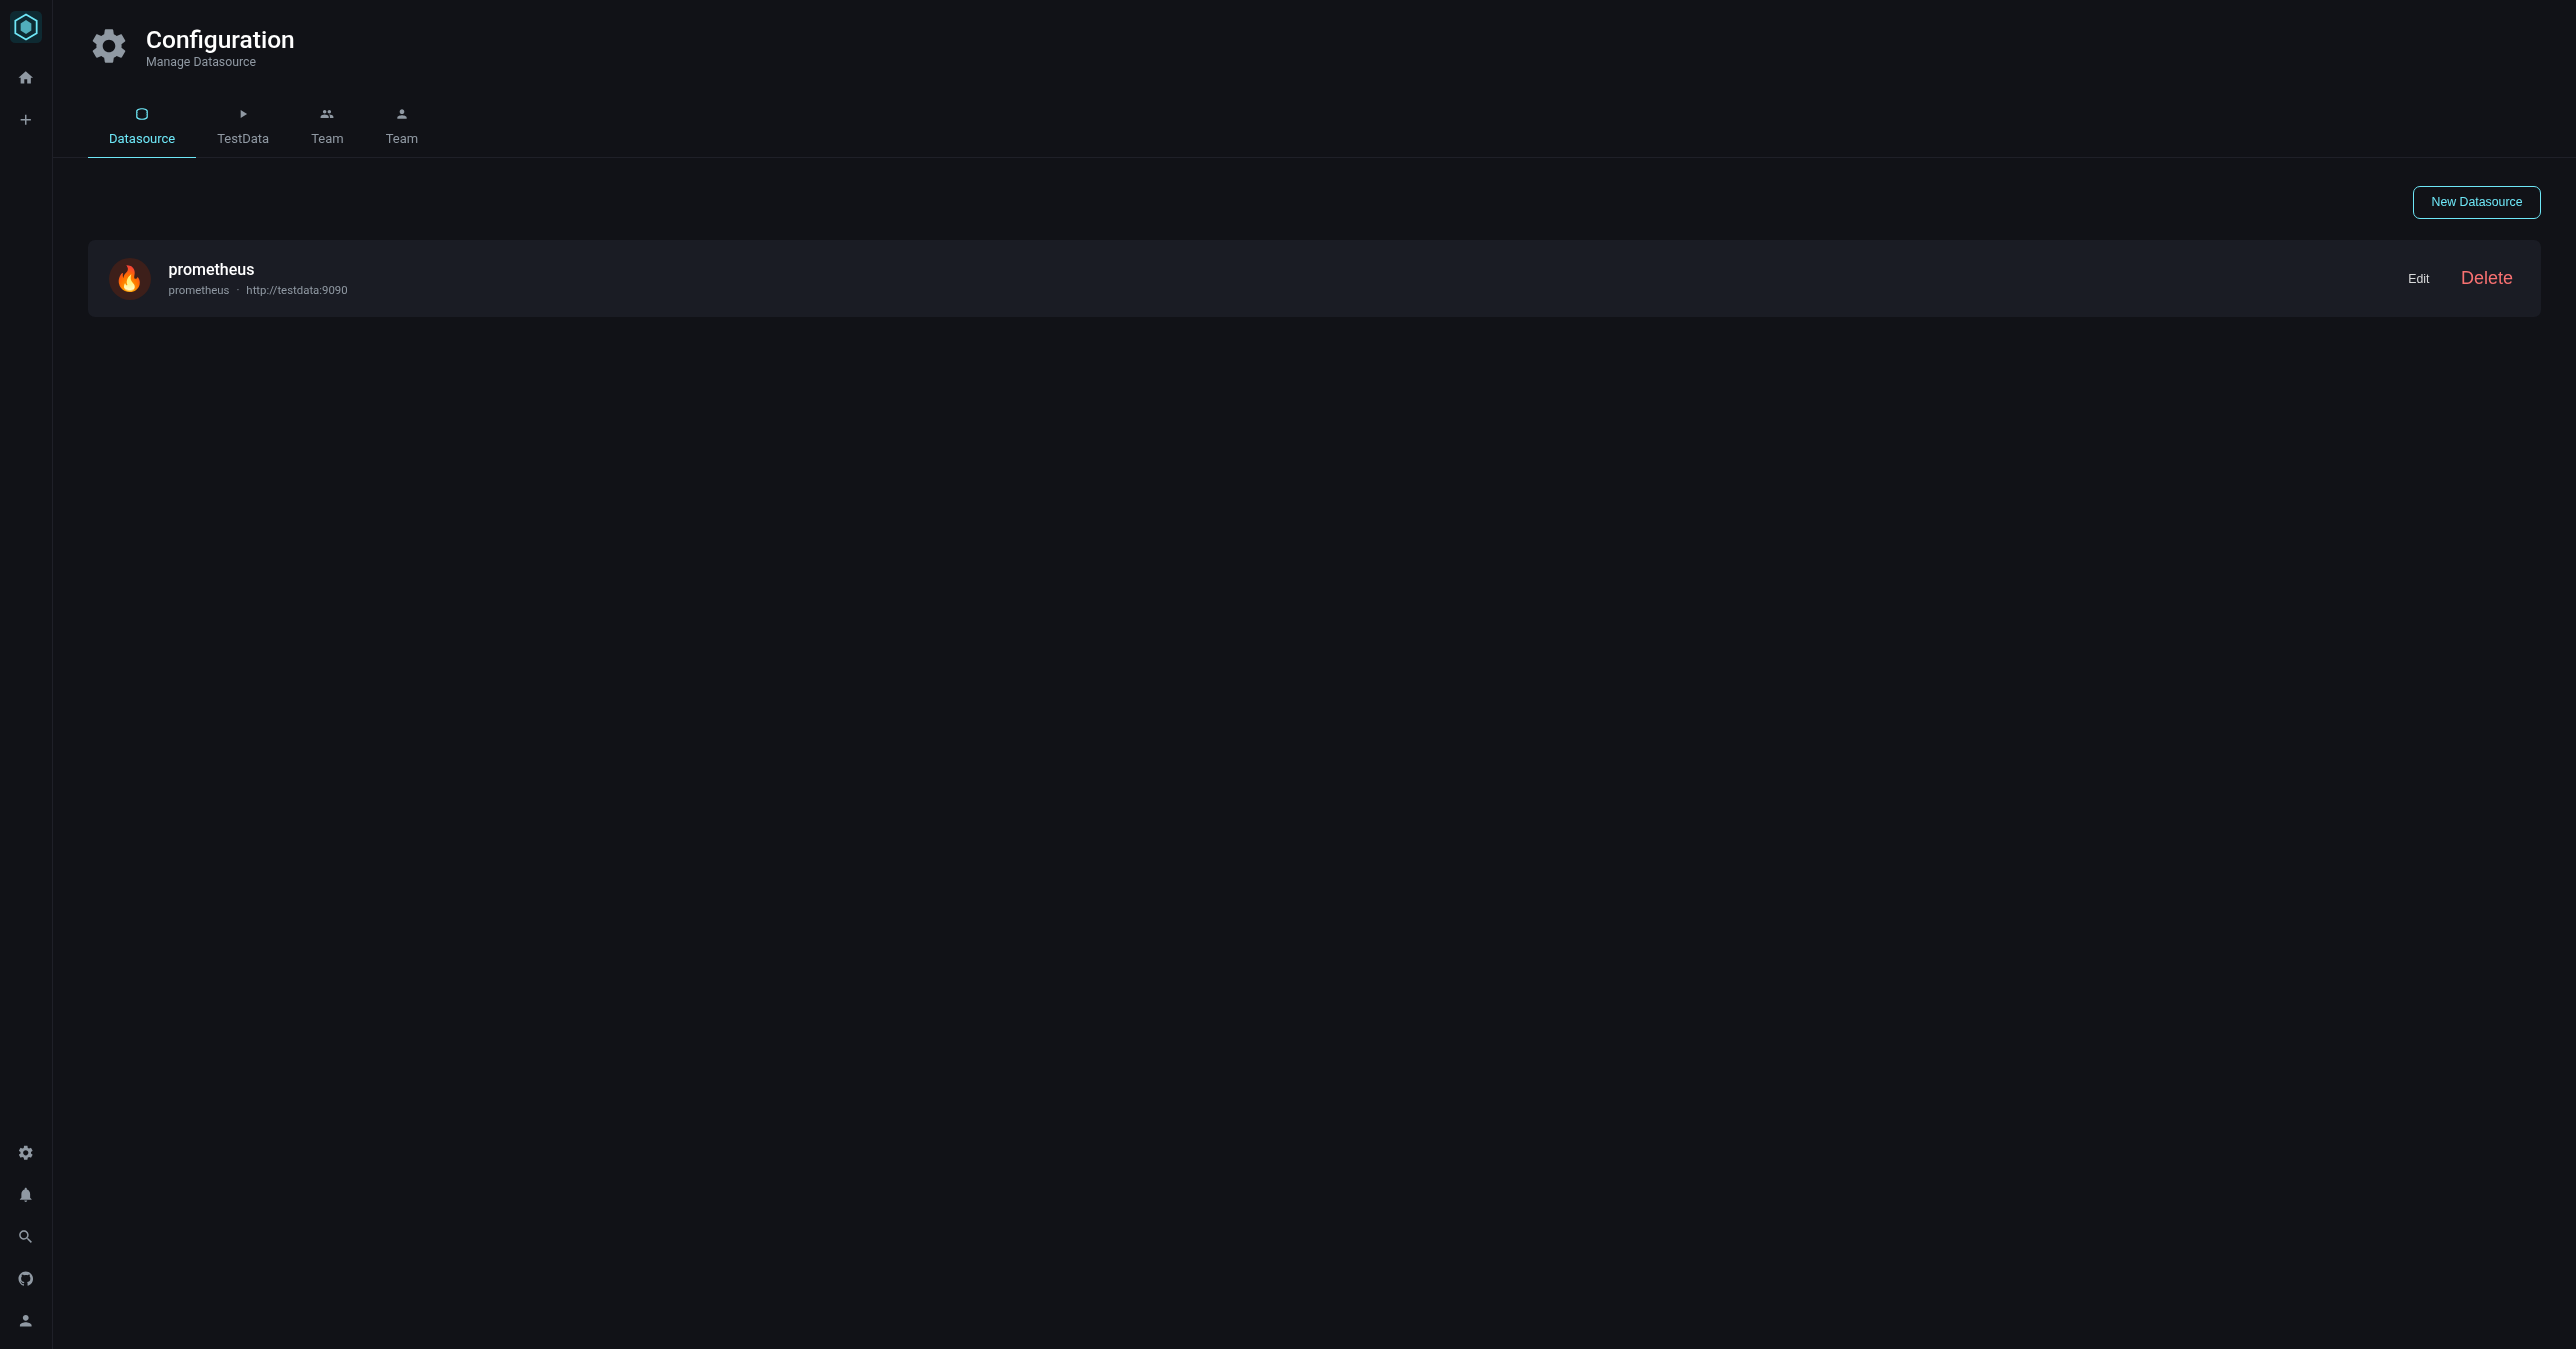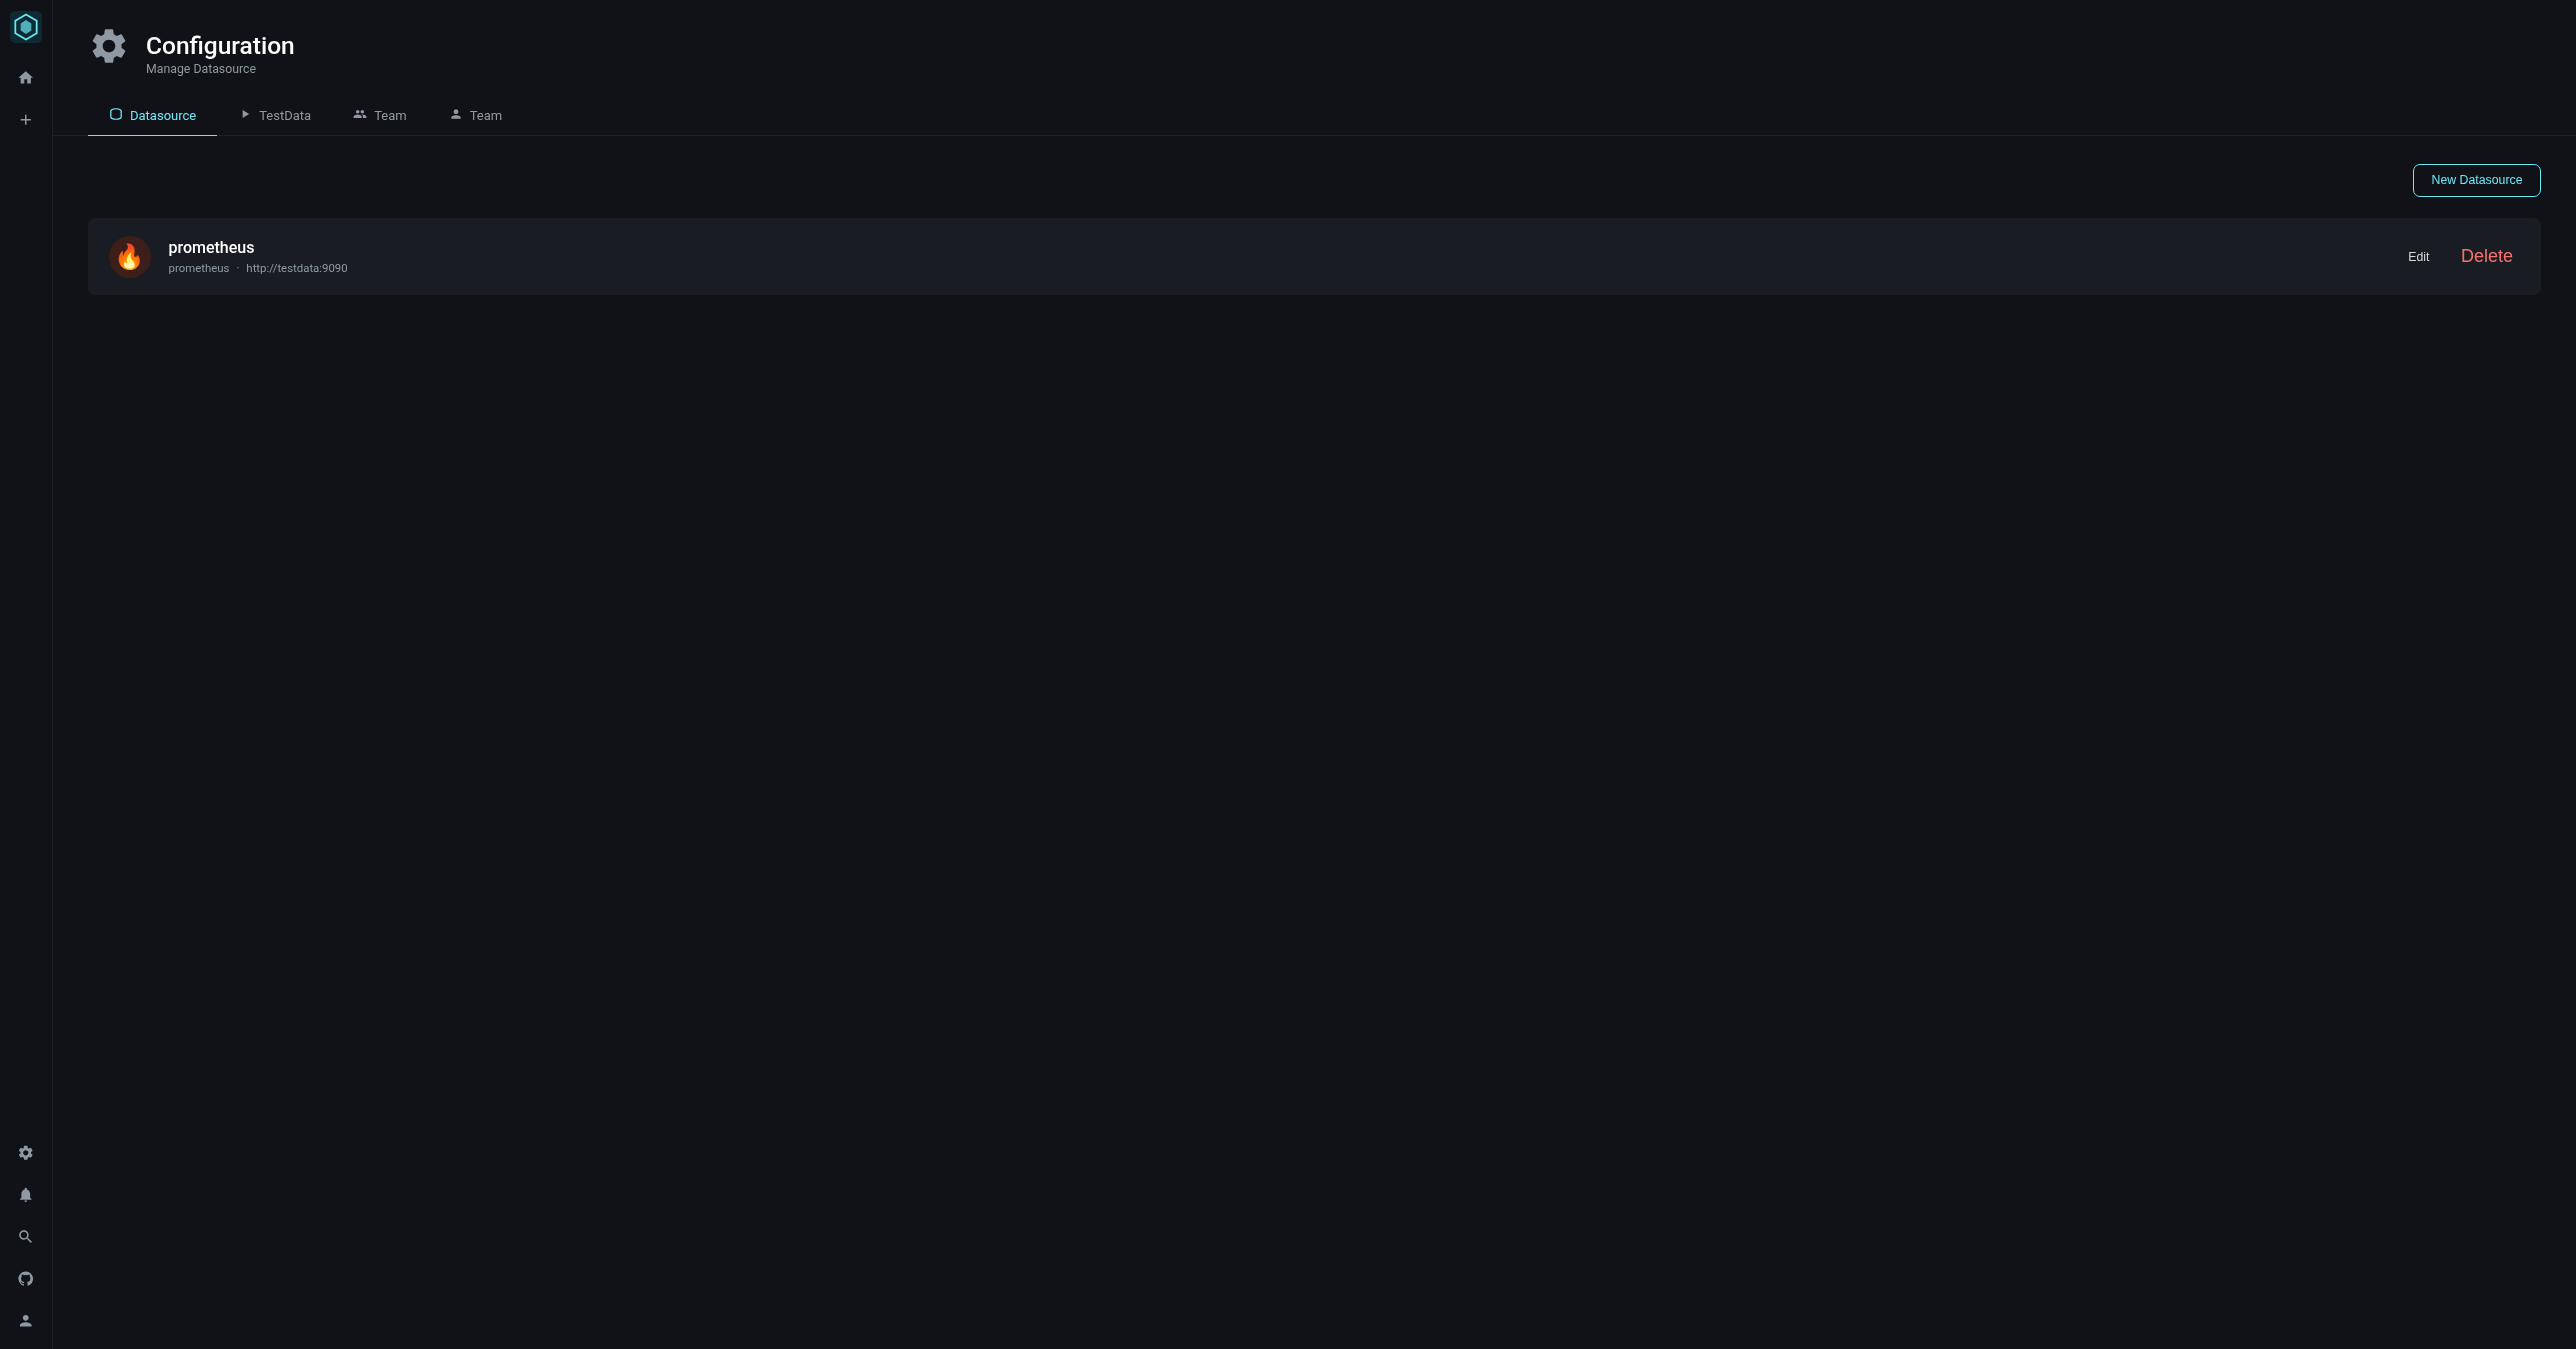--- a/index.html
+++ b/index.html
@@ -53,21 +53,21 @@
     .main {
       flex: 1;
       display: flex;
       flex-direction: column;
       overflow: hidden;
     }
 
     .page-header {
       padding: 24.5px 35px 0 35px;
       display: flex;
-      align-items: flex-end;
+      align-items: flex-start;
       gap: 16px;
     }
 
     .gear-icon-large {
       font-size: 35px;
       color: #9099a3;
     }
 
     .header-text h1 {
       font-size: 24.5px;
@@ -95,20 +95,21 @@
       align-items: center;
       gap: 7px;
       padding: 10.5px 21px;
       cursor: pointer;
       font-size: 13px;
       color: #9099a3;
       border-bottom: 1.8px solid transparent;
       margin-bottom: -0.9px;
       text-decoration: none;
       transition: color 0.15s;
+      flex-direction: column;
     }
 
     .tab.active {
       color: #6ee7f7;
       border-bottom: 1.8px solid #6ee7f7;
     }
 
     .tab-icon {
       font-size: 14px;
     }

